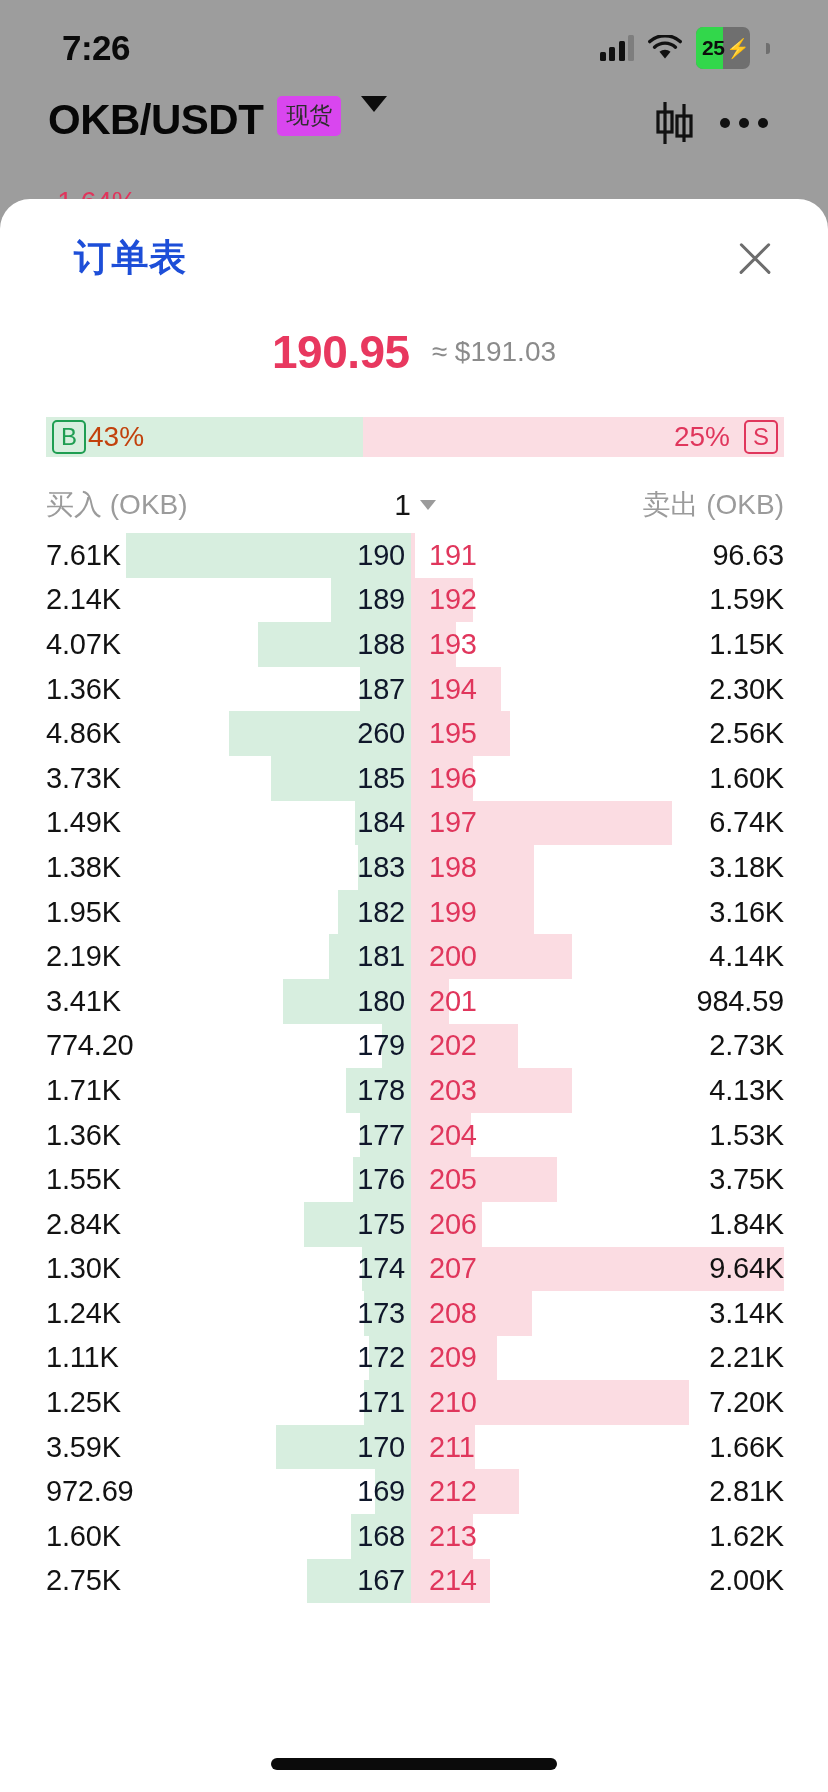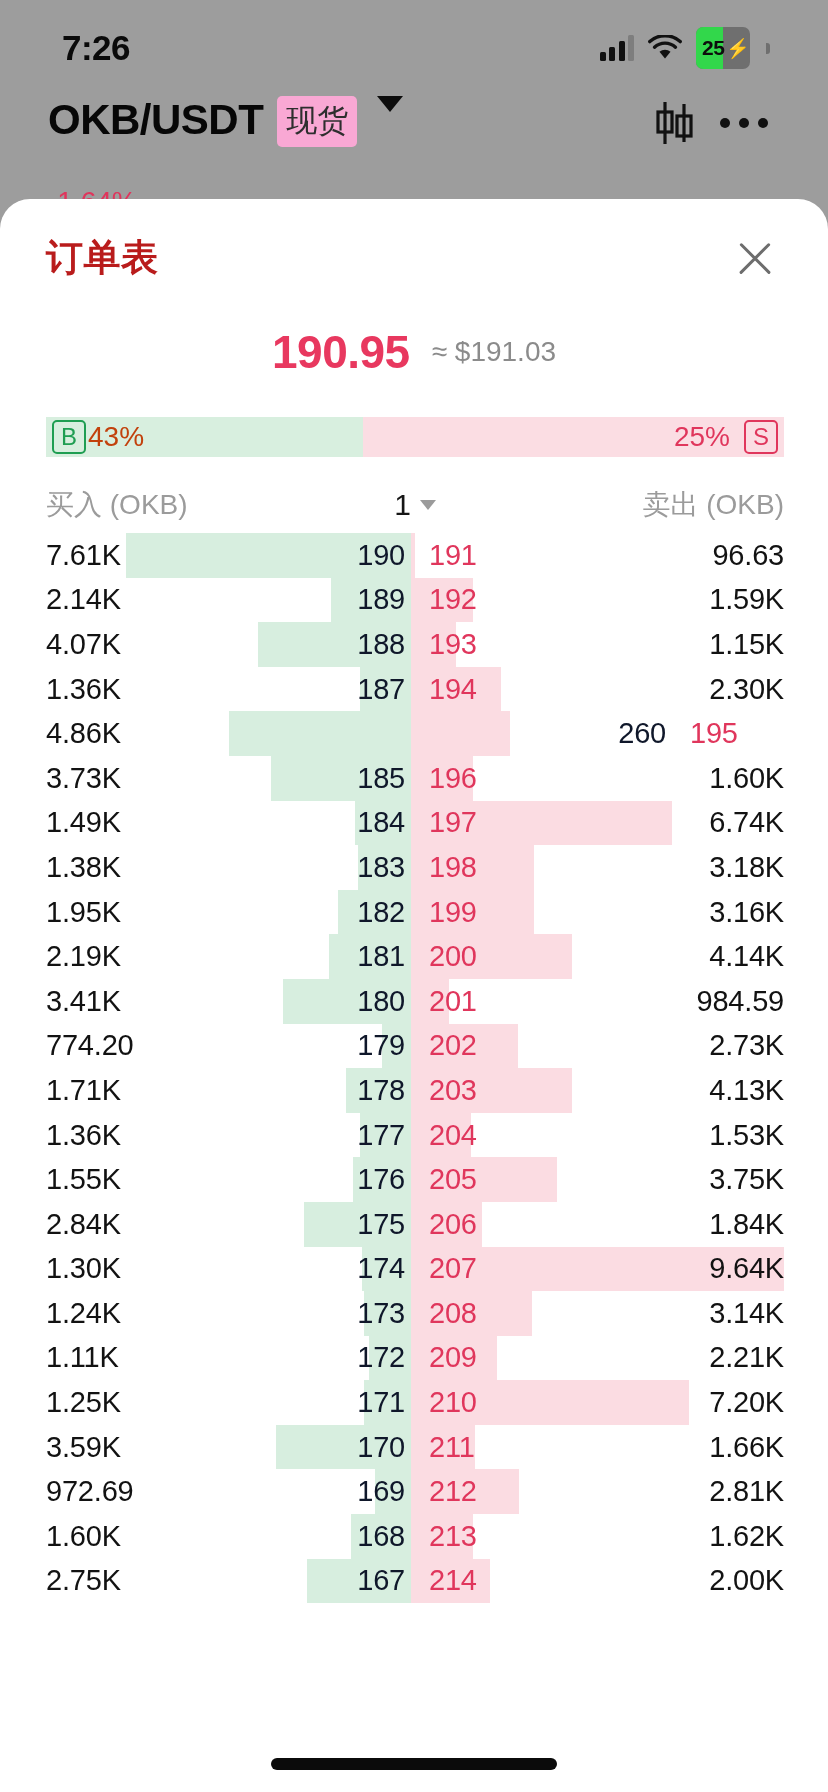--- a/index.html
+++ b/index.html
@@ -53,22 +53,22 @@
     border-radius:0 3px 3px 0; margin-left:2px;
   }
 
   
   .pair-header {
     position:absolute; top:96px; left:0; width:828px; height:90px;
     display:flex; align-items:flex-start; padding:0 54px 0 48px;
   }
   .pair-name { font-size:42px; font-weight:bold; color:#070707; letter-spacing:-0.5px; }
   .pair-badge {
-    margin-left:14px; font-size:31px; color:#2e2e2e;
-    background:#f9a8d4; border-radius:5px; padding:4px 9px 5px;
+    margin-left:14px; font-size:23px; color:#2e2e2e;
+    background:#d946ef; border-radius:5px; padding:4px 9px 5px;
   }
   .pair-caret {
     margin-left:20px; width:0; height:0;
     border-left:13px solid transparent; border-right:13px solid transparent;
     border-top:16px solid #0d0d0d;
   }
   .hdr-spacer { flex:1; }
   .icon-candle { width:54px; height:54px; display:flex; align-items:center; justify-content:center; }
   .icon-dots {
     width:60px; height:54px; display:flex; align-items:center;
@@ -84,21 +84,21 @@
   
   .sheet {
     position:absolute; left:0; top:199px; width:828px; height:1593px;
     background:#ffffff; border-radius:30px 30px 0 0;
   }
 
   .sheet-head {
     height:96px; display:flex; align-items:center;
     padding:22px 44px 0 46px;
   }
-  .sheet-title { font-size:37px; font-weight:bold; color:#b91c1c; letter-spacing:0.5px; }
+  .sheet-title { font-size:37px; font-weight:bold; color:#1d4ed8; letter-spacing:0.5px;margin-left:28px; }
   .sheet-head .sp { flex:1; }
   .close-btn {
     width:58px; height:58px; position:relative; cursor:pointer;
   }
   .close-btn:before, .close-btn:after {
     content:""; position:absolute; left:8px; top:28px;
     width:42px; height:3.4px; background:#6d6d6d; border-radius:2px;
   }
   .close-btn:before { transform:rotate(45deg); }
   .close-btn:after  { transform:rotate(-45deg); }
@@ -306,20 +306,21 @@
           <div class="px bid">187</div>
           <div class="px ask">194</div>
           <div class="qty sell-qty">2.30K</div>
         </div>
         <div class="row">
           <div class="depth-buy" style="width: 24.75%;"></div>
           <div class="depth-sell" style="width: 13.3825%;"></div>
           <div class="qty">4.86K</div>
           <div class="px bid">260</div>
           <div class="px ask">195</div>
+          <div class="qty sell-qty">2.56K</div>
         </div>
         <div class="row">
           <div class="depth-buy" style="width: 19.0575%;"></div>
           <div class="depth-sell" style="width: 8.3325%;"></div>
           <div class="qty">3.73K</div>
           <div class="px bid">185</div>
           <div class="px ask">196</div>
           <div class="qty sell-qty">1.60K</div>
         </div>
         <div class="row">

